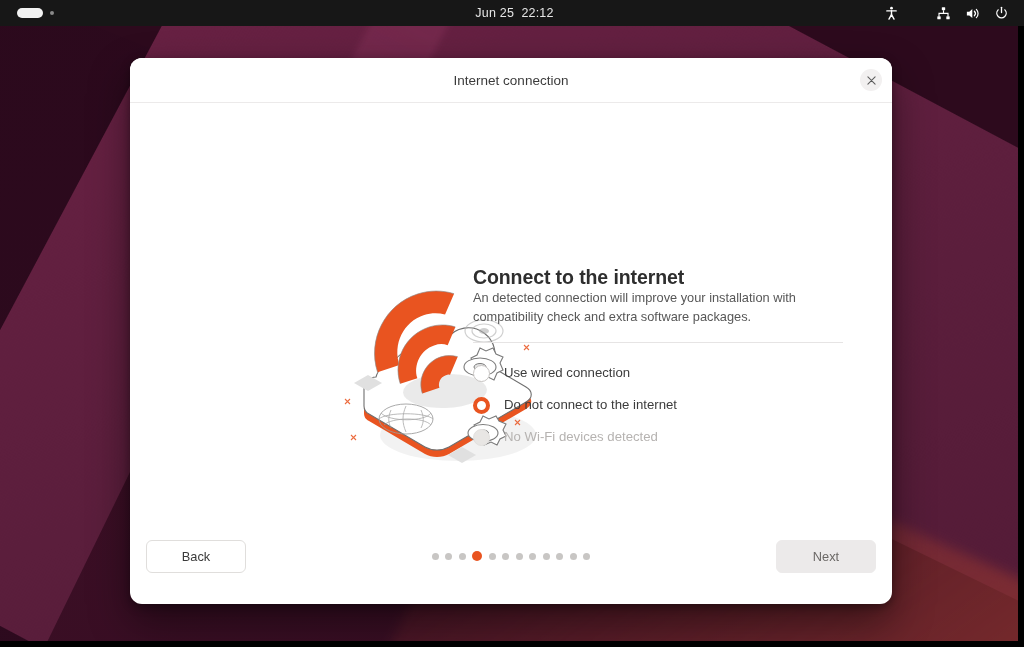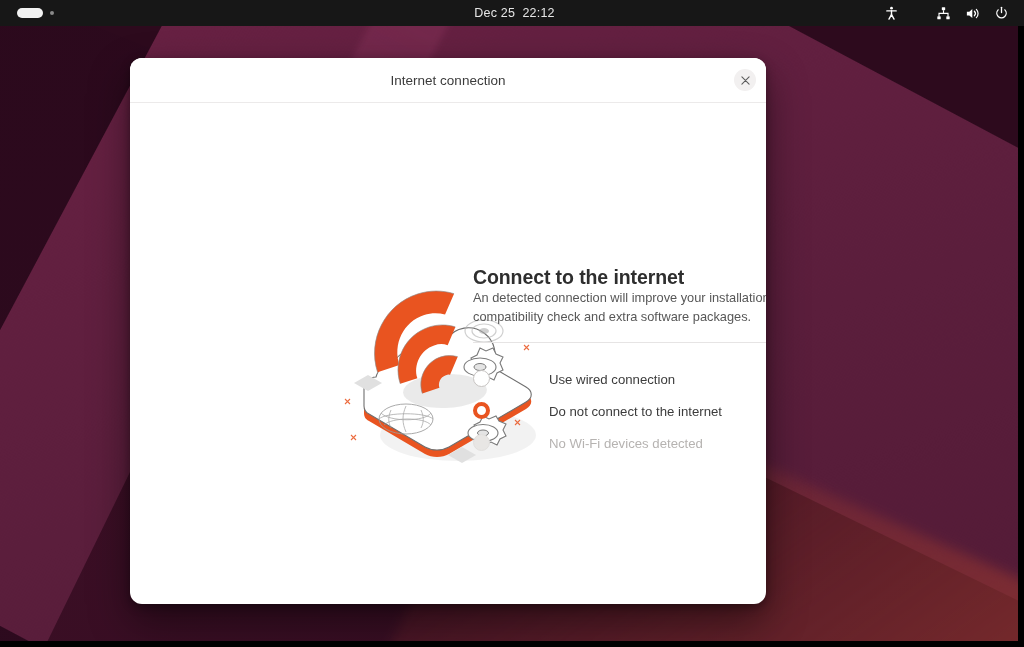--- a/index.html
+++ b/index.html
@@ -117,21 +117,21 @@
     width: 22px; height: 22px;
     display: flex; align-items: center; justify-content: center;
   }
   .tb-icon svg { display: block; }
   .tb-gap { width: 16px; }
 
   
   #window {
     position: absolute;
     left: 130px; top: 58px;
-    width: 636px; height: 546px;
+    width: 762px; height: 546px;
     background: #ffffff;
     border-radius: 12px;
     box-shadow: 0 18px 42px rgba(0,0,0,0.45), 0 3px 10px rgba(0,0,0,0.35);
     z-index: 10;
     overflow: hidden;
     display: flex;
     flex-direction: column;
   }
 
   #titlebar {
@@ -195,25 +195,24 @@
   }
   #divider {
     height: 1px;
     background: #e6e4e4;
     width: 370px;
     margin-bottom: 22px;
   }
 
   .option-row {
     display: flex;
-    align-items: flex-end;
+    align-items: flex-start;
     height: 22px;
     margin-bottom: 10px;
     cursor: pointer;
-    gap: 45px;
   }
   .option-row.spaced { margin-bottom: 16px; }
   .radio {
     width: 17px; height: 17px;
     border-radius: 50%;
     flex: 0 0 17px;
     margin-right: 14px;
     position: relative;
   }
   .radio.unchecked {
@@ -312,21 +311,21 @@
     <div class="wp-band wp-b2"></div>
     <div class="wp-band wp-b3"></div>
   </div>
 
   <div id="topbar">
     <div class="tb-left">
       <div class="tb-pill"></div>
       <div class="tb-dot"></div>
     </div>
     <div class="tb-center">
-      <div class="tb-clock">Dec 25  22:12</div>
+      <div class="tb-clock">Jun 25  22:12</div>
     </div>
     <div class="tb-right">
       <div class="tb-icon">
         <svg width="15" height="15" viewBox="0 0 16 16" fill="none">
           <circle cx="8" cy="2.3" r="1.5" fill="#ffffff"></circle>
           <path d="M3 5.2h10" stroke="#ffffff" stroke-width="1.5" stroke-linecap="round"></path>
           <path d="M8 5v5" stroke="#ffffff" stroke-width="1.5" stroke-linecap="round"></path>
           <path d="M8 9.3 5.3 14M8 9.3 10.7 14" stroke="#ffffff" stroke-width="1.5" stroke-linecap="round"></path>
         </svg>
       </div>
@@ -445,19 +444,37 @@
           <span class="radio checked"></span>
           <span class="option-label">Do not connect to the internet</span>
         </div>
 
         <div class="option-row spaced">
           <span class="radio disabled"></span>
           <span class="option-label dim">No Wi-Fi devices detected</span>
         </div>
       </div>
 
+      <div id="footer">
+        <div class="nav-btn" id="back-btn">Back</div>
+        <div id="dots">
+            <span class="dot"></span>
+            <span class="dot"></span>
+            <span class="dot"></span>
+            <span class="dot active"></span>
+            <span class="dot"></span>
+            <span class="dot"></span>
+            <span class="dot"></span>
+            <span class="dot"></span>
+            <span class="dot"></span>
+            <span class="dot"></span>
+            <span class="dot"></span>
+            <span class="dot"></span>
+          </div>
+        <div class="nav-btn" id="next-btn">Next</div>
+      </div>
 
     </div>
   </div>
 
   <div id="frame-right"></div>
   <div id="frame-bottom"></div>
 </div>
 
 </body></html>

